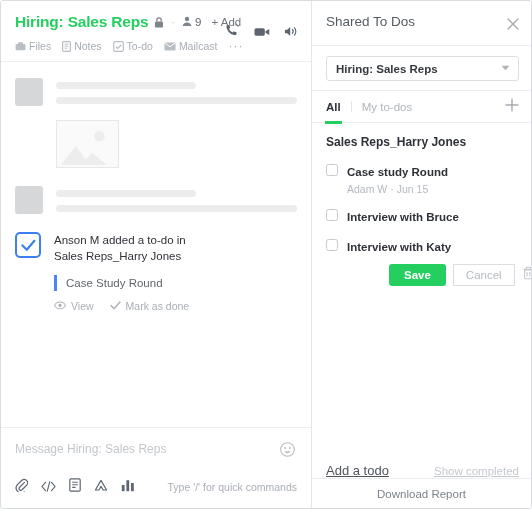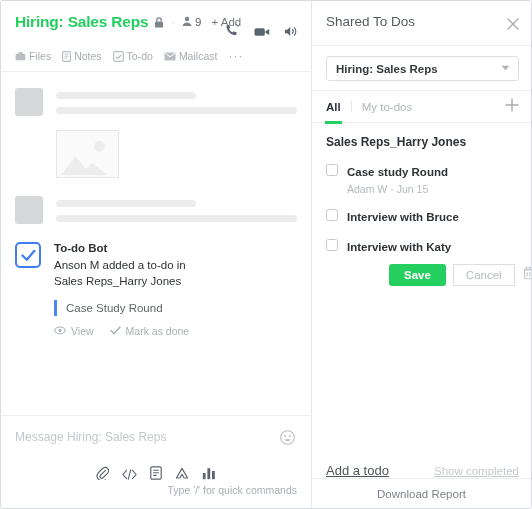--- a/index.html
+++ b/index.html
@@ -48,21 +48,21 @@
   .lock-icon { color: #8b9199; display: inline-flex; align-items: center; }
   .dot-sep { color: #c9ced4; font-size: 11px; padding: 0 1px; }
   .member-group { display: inline-flex; align-items: center; gap: 3px; color: #6d747d; }
   .member-count { font-size: 11.5px; color: #5d646d; }
   .add-link { font-size: 11.5px; color: #70767e; margin-left: 4px; }
 
   .chat-subnav {
     display: flex;
     align-items: center;
     gap: 11px;
-    margin-top: 18px;
+    margin-top: 8px;
   }
   .subnav-item {
     display: inline-flex;
     align-items: center;
     gap: 3px;
     font-size: 10.5px;
     color: #a7adb5;
   }
   .subnav-item svg { display: block; }
   .subnav-more { color: #a7adb5; font-size: 12px; letter-spacing: 1px; }
@@ -134,21 +134,21 @@
     position: relative;
   }
   .composer-placeholder {
     font-size: 12px;
     color: #c3c7cc;
     margin-bottom: 22px;
   }
   .composer-emoji {
     position: absolute; right: 16px; top: 14px; color: #b8bdc3;
   }
-  .composer-bar { display: flex; align-items: center; flex-direction: column; }
+  .composer-bar { display: flex; align-items: center; }
   .composer-tools { display: flex; align-items: center; gap: 13px; color: #5e6771; }
   .composer-hint {
     margin-left: auto;
     font-size: 10.5px;
     color: #a9afb6;
   }
 
   
   .right-panel {
     width: 219px;
@@ -383,21 +383,20 @@
       </div>
 
       <div class="bot-block" style="padding-left:0;padding-right:0;margin-top:12px;">
         <div class="bot-row">
           <div class="bot-icon">
             <svg width="15" height="13" viewBox="0 0 15 13" fill="none">
               <path d="M1.5 6.4l4.3 4.4L13.4 1.8" stroke="#3d7ff2" stroke-width="2.2" fill="none" stroke-linecap="round" stroke-linejoin="round"></path>
             </svg>
           </div>
           <div class="bot-content">
-            <div class="bot-name">To-do Bot</div>
             <div class="bot-text">Anson M added a to-do in</div>
             <div class="bot-text">Sales Reps_Harry Jones</div>
             <div class="bot-quote">Case Study Round</div>
             <div class="bot-actions">
               <span class="bot-action">
                 <span>
                   <svg width="12" height="9" viewBox="0 0 13 9" fill="none">
                     <path d="M6.5 0.7C3.4.7 1.1 3 .6 4.4c.5 1.4 2.8 3.7 5.9 3.7s5.4-2.3 5.9-3.7C11.9 3 9.6.7 6.5.7z" stroke="#a9afb6" stroke-width="1.1" fill="none"></path>
                     <circle cx="6.5" cy="4.4" r="1.7" fill="#a9afb6"></circle>
                   </svg>

